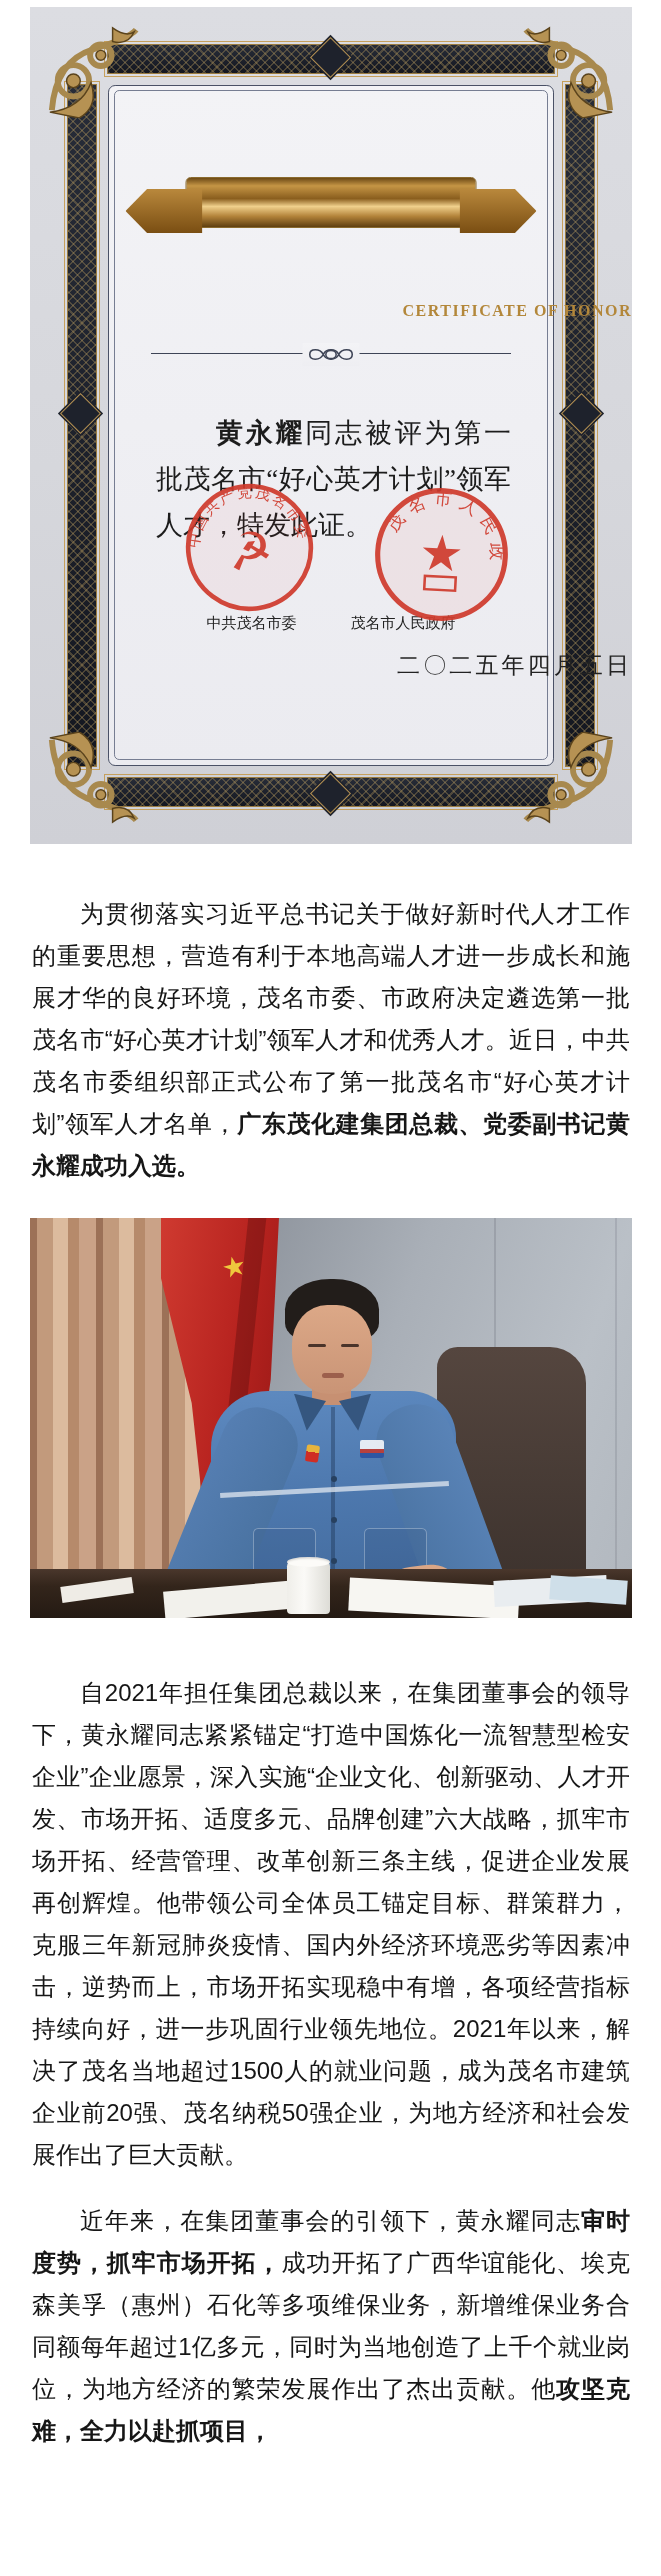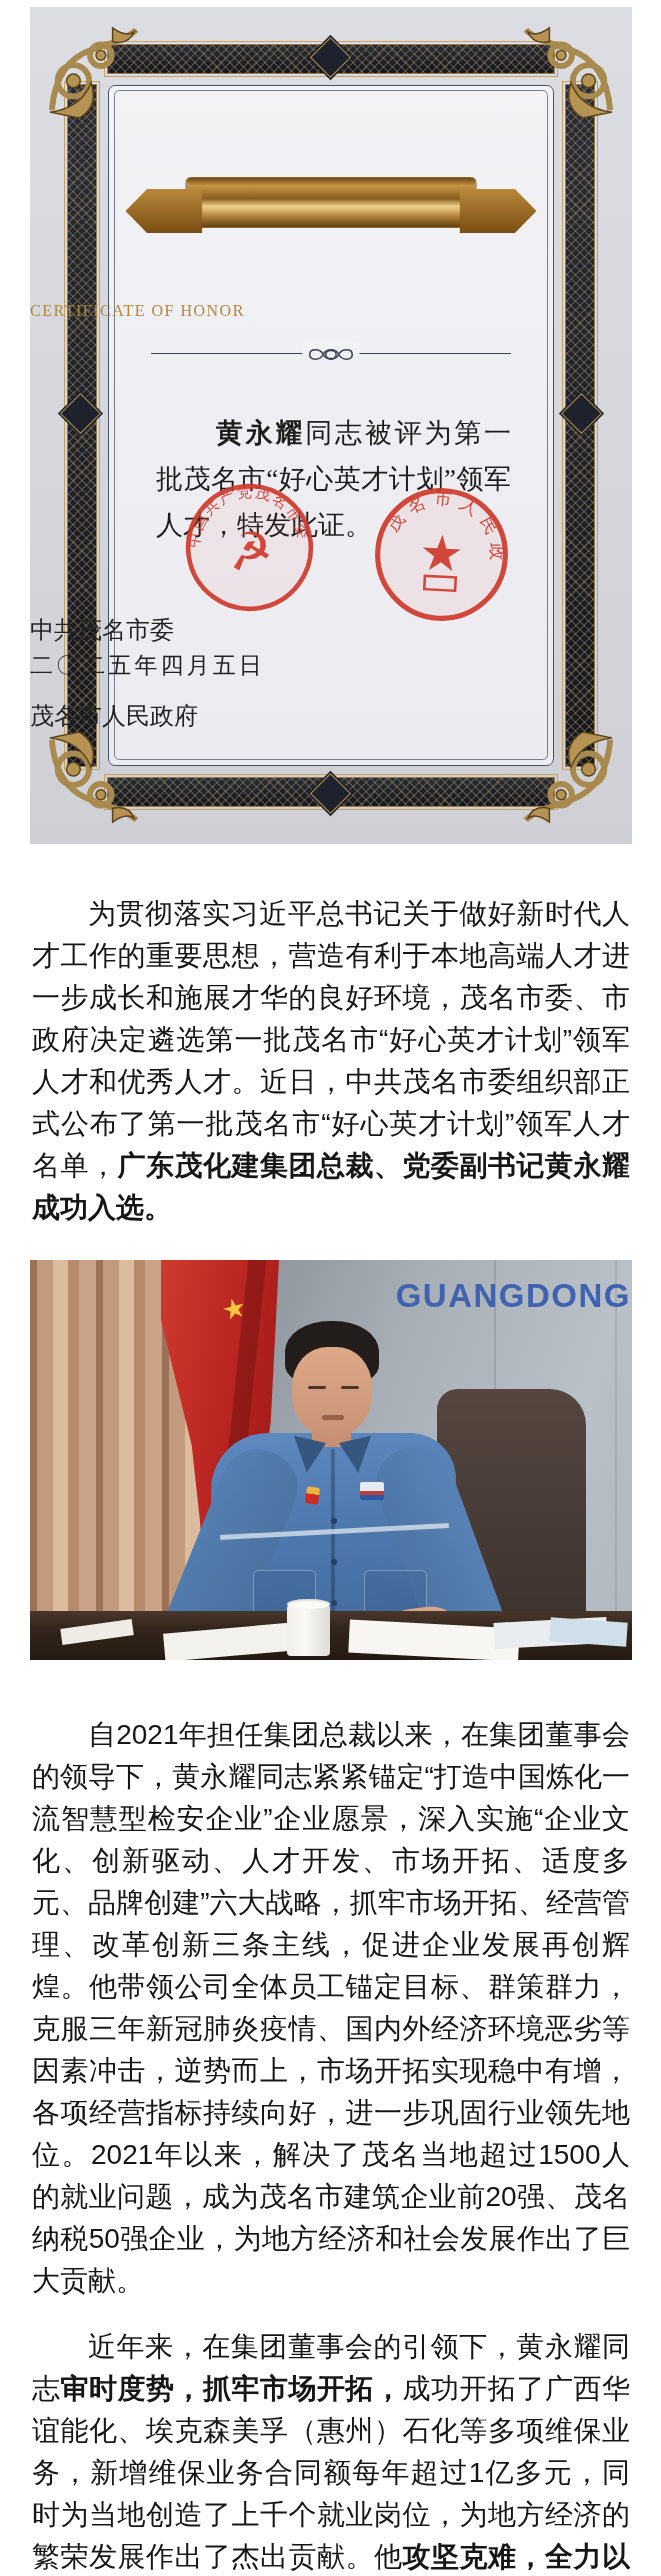--- a/index.html
+++ b/index.html
@@ -38,41 +38,41 @@
   .ribbon{position:absolute;left:50%;top:170px;transform:translateX(-50%);width:289px;height:49px;
           background:linear-gradient(180deg,#6d4a16 0%,#c59545 16%,#8a5e1e 42%,#f0d08c 58%,#b3833a 78%,#5f3f10 100%);
           border:1px solid #8a6a2e;border-radius:5.2px;z-index:3;}
   .ribbon::before,.ribbon::after{content:"";position:absolute;top:11.3px;width:77px;height:44px;
           background:linear-gradient(180deg,#b9883c,#7a4e12);z-index:-1;}
   .ribbon::before{left:-61px;clip-path:polygon(28% 0,100% 0,100% 100%,28% 100%,0 50%);}
   .ribbon::after{right:-61px;clip-path:polygon(0 0,72% 0,100% 50%,72% 100%,0 100%);}
 
   .cert-title{position:absolute;left:0;right:0;top:233px;margin:0;text-align:center;
               font-size:47px;font-weight:700;color:#b3873a;letter-spacing:0.48em;text-indent:0.48em;z-index:3;}
-  .cert-sub{position:absolute;left:0;right:0;top:295px;text-align:left;
-            font-size:16px;font-weight:400;color:#b3873a;letter-spacing:1.5px;z-index:3;}
+  .cert-sub{position:absolute;left:0;right:0;top:295px;text-align:right;
+            font-size:16px;font-weight:700;color:#b3873a;letter-spacing:1.5px;z-index:3;}
   .cert-divider{position:absolute;left:121px;right:121px;top:336px;height:23px;z-index:3;}
   .cert-divider .line{position:absolute;left:0;right:0;top:10.8px;height:1px;background:#3e4456;}
   .cert-divider svg{position:absolute;left:50%;top:0;transform:translateX(-50%);height:23px;width:57px;
             background:linear-gradient(180deg,#f3f3f6,#eeeef2);}
   .cert-body{position:absolute;left:126px;right:121px;top:403px;margin:0;z-index:2;
              font-size:27px;line-height:46px;color:#1c1c1c;text-indent:2em;text-align:justify;}
   .cert-body b{font-weight:700;margin-left:6px;}
   .issuers{position:absolute;left:0;right:0;top:607px;display:flex;justify-content:center;gap:54px;
-           font-size:24px;color:#222;z-index:2;flex-direction:column;}
-  .cert-date{position:absolute;left:0;right:0;top:643px;text-align:left;font-size:23px;color:#222;
+           font-size:15px;color:#222;z-index:2;}
+  .cert-date{position:absolute;left:0;right:0;top:643px;text-align:right;font-size:23px;color:#222;
              letter-spacing:3.1px;z-index:2;}
   .seal{position:absolute;z-index:5;opacity:.92;}
   .seal-left{left:152px;top:473px;width:135px;height:135px;transform:rotate(-8deg);}
   .seal-right{left:341px;top:477px;width:141px;height:141px;transform:rotate(3deg);}
 
   
   #intro{padding:0 32px;margin-top:49px;}
   #article{padding:0 32px;margin-top:54px;}
-  .para{margin:0;font-size:28px;line-height:42px;color:#161616;text-align:justify;
+  .para{margin:0;font-size:24px;line-height:42px;color:#161616;text-align:justify;
         text-indent:2em;font-family:"Liberation Sans",sans-serif;}
   .para+.para{margin-top:24px;}
   .para b{font-weight:700;}
 
   
   .photo{position:relative;width:602px;height:400px;margin:31px auto 0;overflow:hidden;background:#a7adb5;}
   .wall{position:absolute;left:175px;top:0;right:0;bottom:0;
         background:linear-gradient(110deg,#878d96 0%,#a9afb7 40%,#bac0c7 75%,#b1b7be 100%);}
   .wall-seam1{position:absolute;left:289px;top:0;bottom:0;width:1.5px;background:rgba(40,45,55,.14);}
   .wall-seam2{position:absolute;left:410px;top:0;bottom:0;width:1.5px;background:rgba(40,45,55,.12);}
@@ -217,21 +217,20 @@
 
   <section id="intro">
       <p class="para"><span>为贯彻落实习近平总书记关于做好新时代人才工作的重要思想，营造有利于本地高端人才进一步成长和施展才华的良好环境，茂名市委、市政府决定遴选第一批茂名市“好心英才计划”领军人才和优秀人才。近日，中共茂名市委组织部正式公布了第一批茂名市“好心英才计划”领军人才名单，</span><b>广东茂化建集团总裁、党委副书记黄永耀成功入选。</b></p>
     </section>
 
   <figure class="photo" style="margin:31px auto 0;">
     <div class="wall">
       <div class="wall-seam1"></div>
       <div class="wall-seam2"></div>
     </div>
-    <div class="gd">GUANGDONG</div>
     <div class="curtain"></div>
     <div class="pole"></div>
     <div class="flag">
       <div class="flag-fold"></div>
       <div class="flag-star">★</div>
     </div>
     <div class="chair"></div>
     <div class="jacket"></div>
     <div class="arm-l"></div>
     <div class="arm-r"></div>

